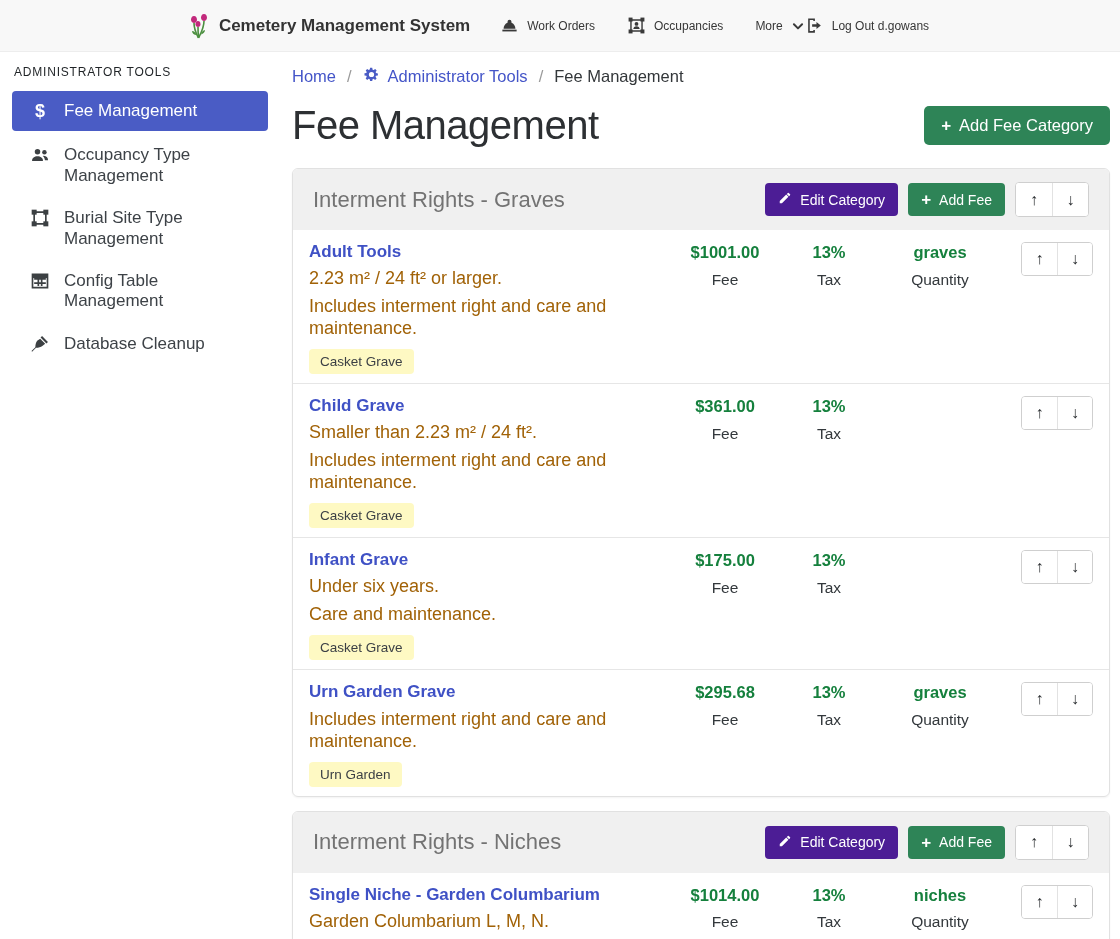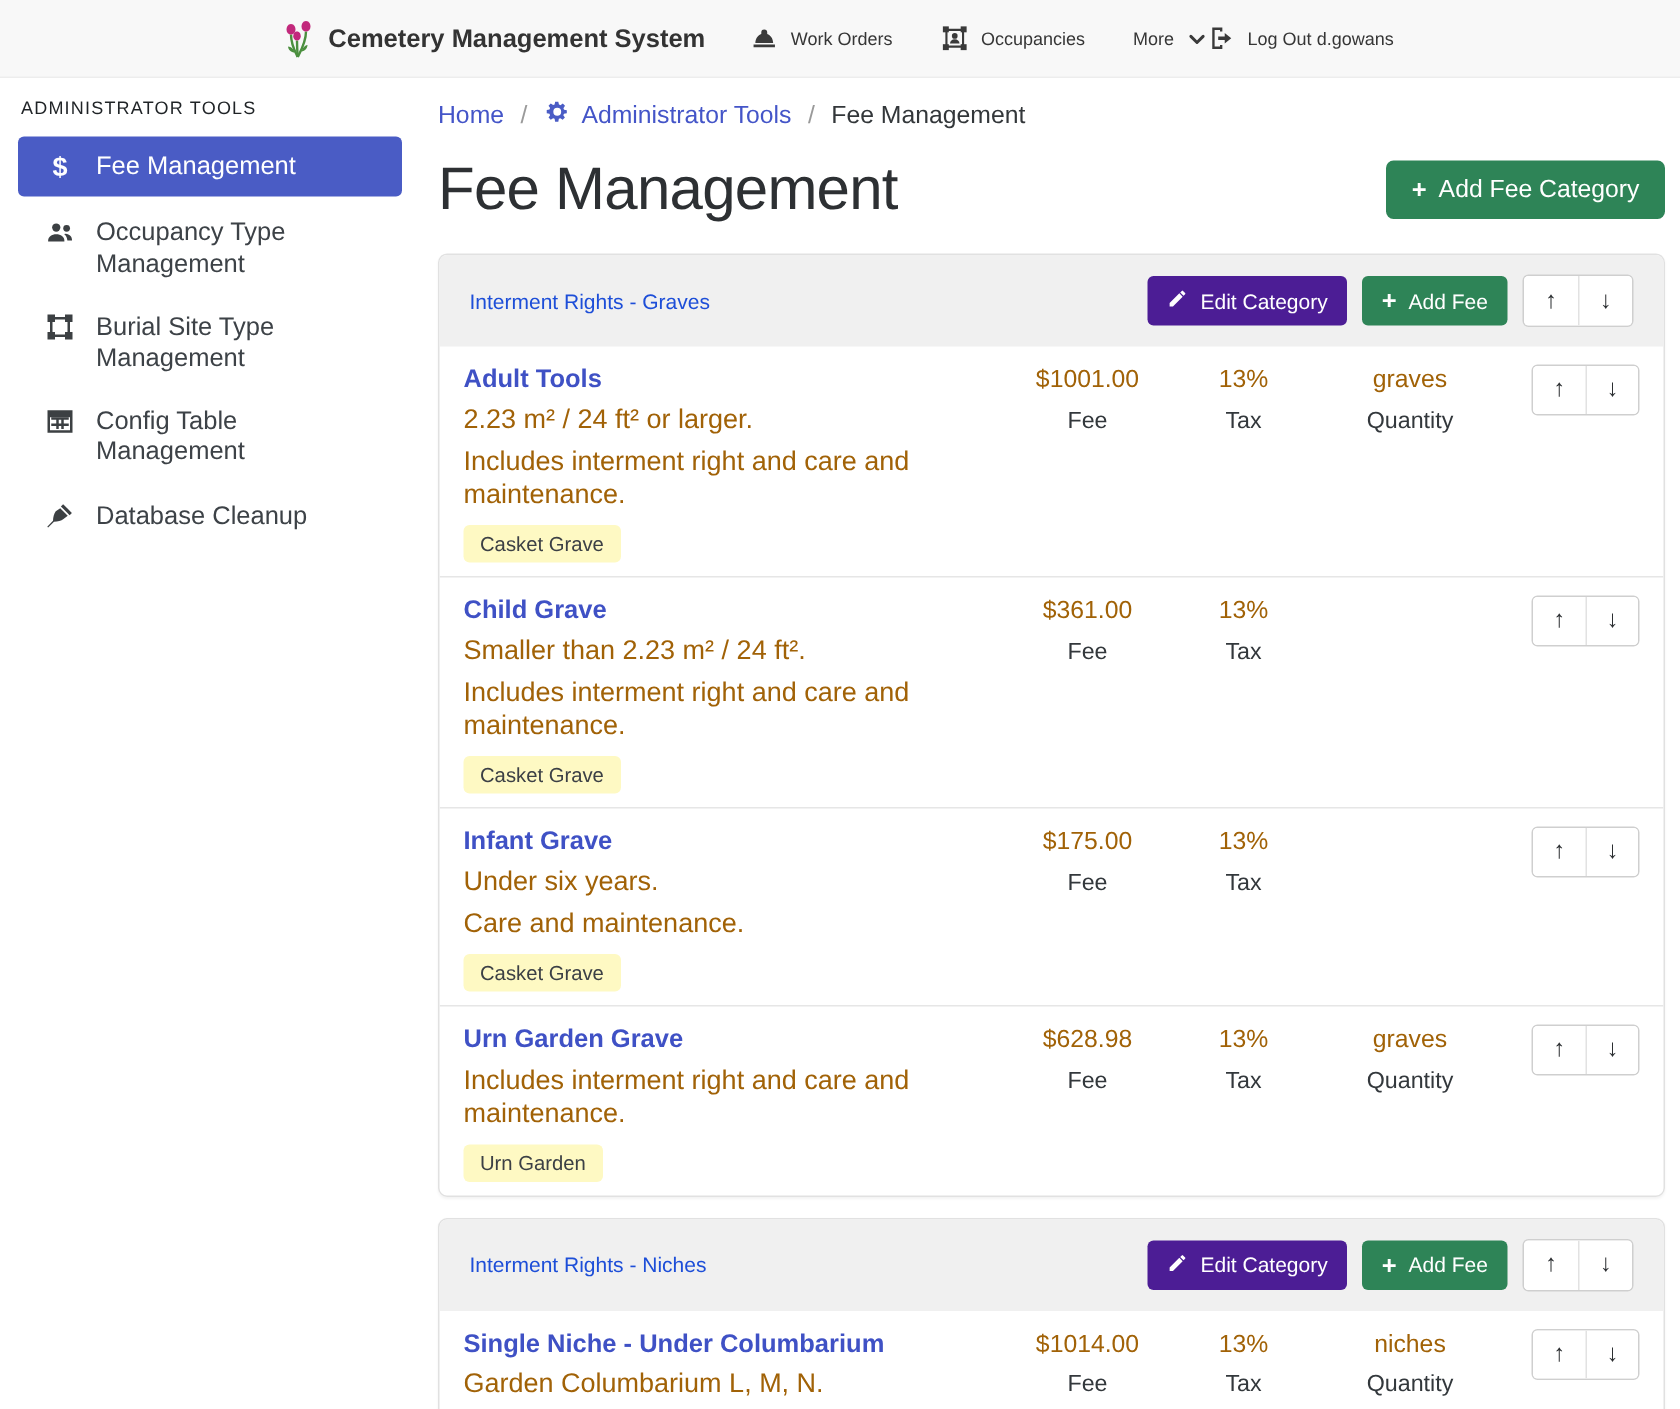--- a/index.html
+++ b/index.html
@@ -59,36 +59,36 @@
   .arrow-group button { width:36px; height:33px; border:none; background:#fff; color:#2b2e31;
     font-size:16px; cursor:pointer; border-left:1px solid #e2e2e2; line-height:1;
     font-family:inherit; }
   .arrow-group button:first-child { border-left:none; }
 
   
   .card { border:1px solid #e1e1e1; border-radius:6px; margin-bottom:14px;
     box-shadow:0 1px 2px rgba(0,0,0,.05); overflow:hidden; }
   .card-header { background:#f0f0f0; padding:13px 20px; display:flex; align-items:center;
     justify-content:space-between; }
-  .card-title { margin:0; font-size:14px; font-weight:500; color:#1d4ed8; }
+  .card-title { margin:0; font-size:22px; font-weight:500; color:#737373; }
   .header-actions { display:flex; align-items:center; gap:10px; }
 
   .fee-row { display:flex; align-items:flex-start; padding:11px 16px 9px 16px; }
   .fee-row + .fee-row { border-top:1px solid #e6e6e6; }
   .fee-main { flex:1; min-width:0; padding-right:8px; }
   .fee-name { display:inline-block; color:#3f51c5; font-weight:700; font-size:17px;
     text-decoration:none; line-height:1.25; }
   .fee-desc { margin:6px 0 0; font-size:18px; color:#a16207; line-height:1.22; }
   .tag { display:inline-block; margin-top:9px; background:#fef9c3; border-radius:4px;
     padding:5px 11px; font-size:13.5px; color:#3c4045; }
   .col { text-align:center; padding-top:1px; }
   .col-fee { width:112px; }
   .col-tax { width:96px; }
   .col-qty { width:126px; }
-  .val { font-size:16.5px; color:#a16207; line-height:1.25; }
+  .val { font-size:16.5px; color:#15803d; line-height:1.25;font-weight:bold; }
   .lbl { margin-top:8px; font-size:15.5px; color:#33383c; }
   .row-arrows { margin-left:18px; margin-top:1px; }
   .row-arrows button { height:32px; width:35px; }
 </style>
 </head>
 <body>
 
 <header class="navbar">
   <div class="nav-left">
     <span class="logo">
@@ -332,21 +332,21 @@
         </div>
       </div>
 
       <div class="fee-row">
         <div class="fee-main">
           <a class="fee-name">Urn Garden Grave</a>
           <p class="fee-desc">Includes interment right and care and maintenance.</p>
           <span class="tag">Urn Garden</span>
         </div>
         <div class="col col-fee">
-            <div class="val">$628.98</div>
+            <div class="val">$295.68</div>
             <div class="lbl">Fee</div>
           </div>
         <div class="col col-tax">
             <div class="val">13%</div>
             <div class="lbl">Tax</div>
           </div>
         <div class="col col-qty">
             <div class="val">graves</div>
             <div class="lbl">Quantity</div>
           </div>
@@ -373,21 +373,21 @@
           </button>
           <div class="arrow-group">
             <button>↑</button>
             <button>↓</button>
           </div>
         </div>
       </div>
 
       <div class="fee-row">
         <div class="fee-main">
-          <a class="fee-name">Single Niche - Under Columbarium</a>
+          <a class="fee-name">Single Niche - Garden Columbarium</a>
           <p class="fee-desc">Garden Columbarium L, M, N.</p>
           <span class="tag">Columbarium</span>
         </div>
         <div class="col col-fee">
             <div class="val">$1014.00</div>
             <div class="lbl">Fee</div>
           </div>
         <div class="col col-tax">
             <div class="val">13%</div>
             <div class="lbl">Tax</div>

